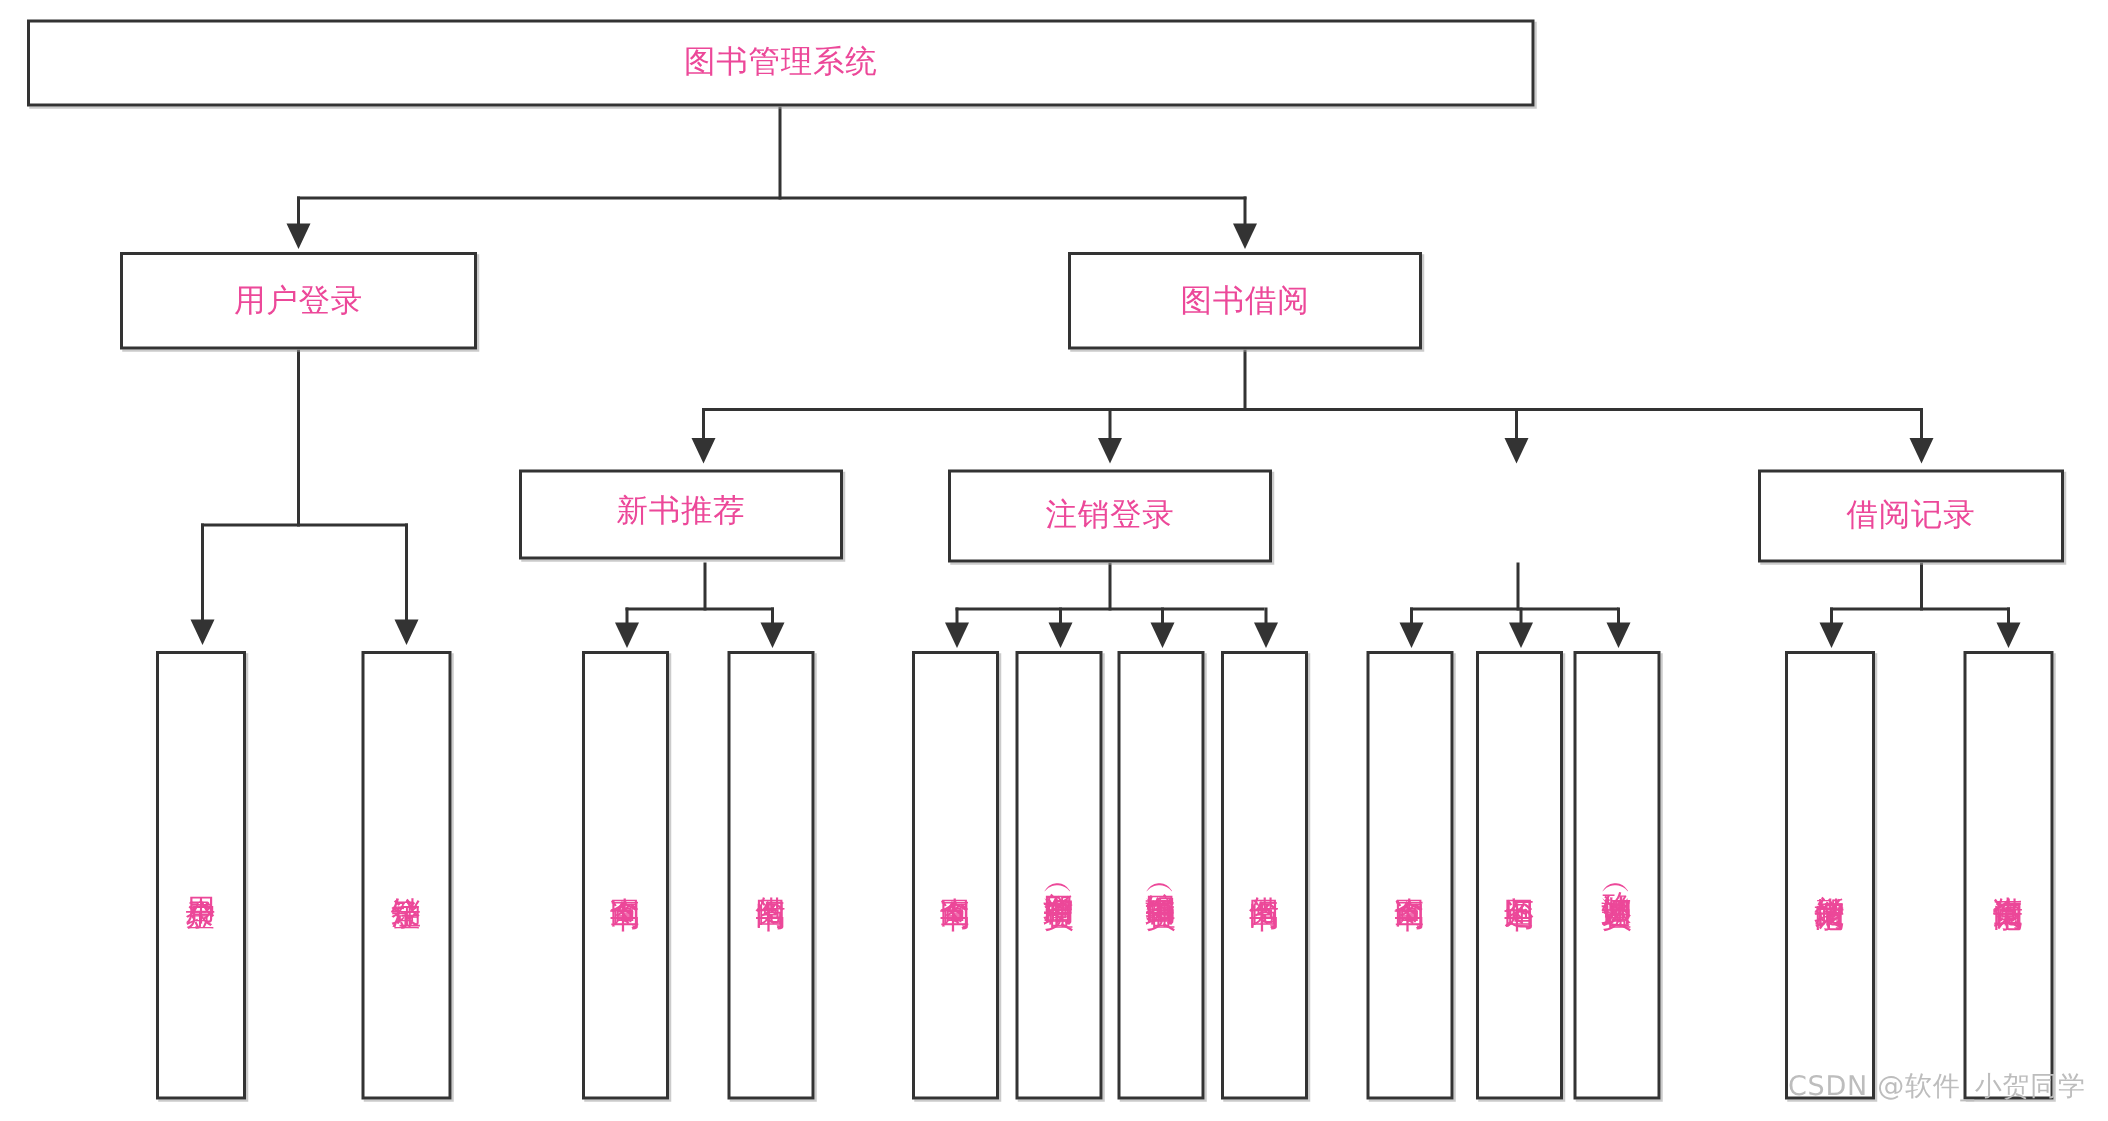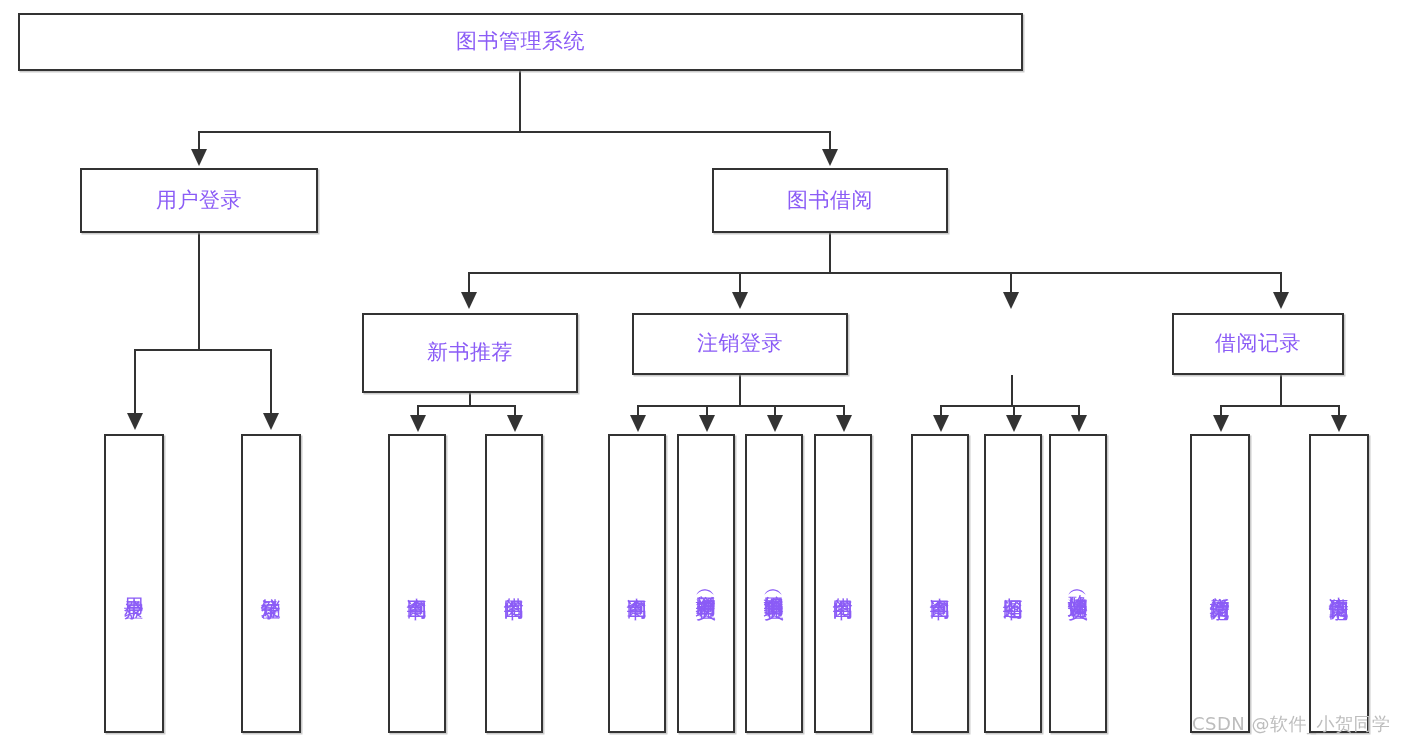--- a/index.html
+++ b/index.html
@@ -27,21 +27,21 @@
     box-shadow: 1.5px 1.5px 0 0 rgba(160,160,160,0.55);
     display: flex;
     align-items: center;
     justify-content: center;
     text-align: center;
   }
   .node .label {
     font-size: 21px;
     line-height: 1.1;
     letter-spacing: 0.5px;
-    color: #8b5cf6;
+    color: #ec4899;
     white-space: nowrap;
   }
   
   .node.vertical {
     align-items: center;
     justify-content: center;
   }
   .node.vertical .label {
     writing-mode: vertical-rl;
     text-orientation: upright;
@@ -144,27 +144,27 @@
     <span class="label">图书管理系统</span>
   </div>
 
   <div class="node" id="l2-0" style="left: 80px; top: 168px; width: 238px; height: 65px;">
     <span class="label">用户登录</span>
   </div>
   <div class="node" id="l2-1" style="left: 712px; top: 168px; width: 236px; height: 65px;">
     <span class="label">图书借阅</span>
   </div>
 
-  <div class="node" id="l3-0" style="left: 362px; top: 313px; width: 216px; height: 80px;">
+  <div class="node" id="l3-0" style="left: 346px; top: 313px; width: 216px; height: 60px; font-family: Liberation Mono, monospace;">
     <span class="label">新书推荐</span>
   </div>
   <div class="node" id="l3-1" style="left: 632px; top: 313px; width: 216px; height: 62px;">
     <span class="label">注销登录</span>
   </div>
-  <div class="node" id="l3-3" style="left: 1172px; top: 313px; width: 172px; height: 62px;">
+  <div class="node" id="l3-3" style="left: 1172px; top: 313px; width: 204px; height: 62px;">
     <span class="label">借阅记录</span>
   </div>
 
   <div class="node vertical" id="leaf-0" style="left: 104px; top: 434px; width: 60px; height: 299px;">
     <span class="label">用户登录</span>
   </div>
   <div class="node vertical" id="leaf-1" style="left: 241px; top: 434px; width: 60px; height: 299px;">
     <span class="label">注销登录</span>
   </div>
   <div class="node vertical" id="leaf-2" style="left: 388px; top: 434px; width: 58px; height: 299px;">

